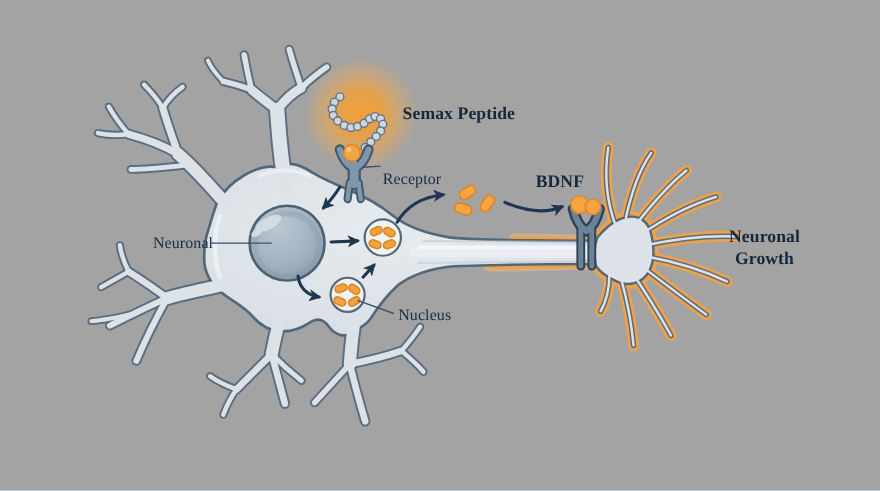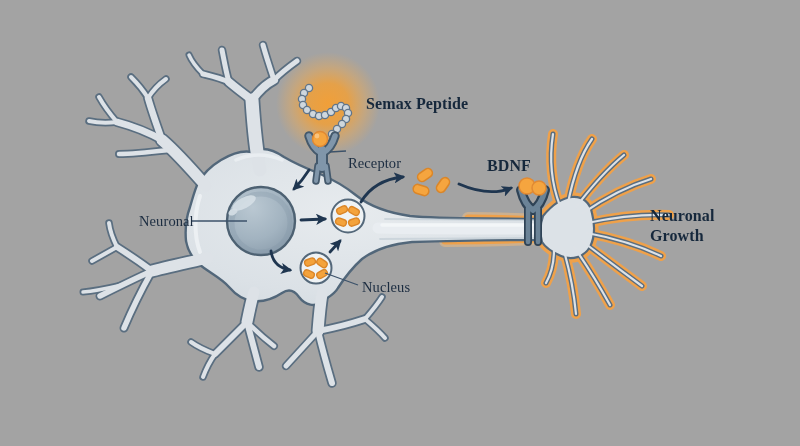--- a/index.html
+++ b/index.html
@@ -6,21 +6,21 @@
   .stage{
     position:relative;width:800px;height:446px;overflow:hidden;
     background:#a3a3a3;font-family:Liberation Serif, serif;
   }
   .stage svg{position:absolute;left:0;top:0;}
   .lbl{
     position:absolute;color:#1b2c40;white-space:nowrap;
     font-size:14.5px;line-height:1.15;letter-spacing:.1px;
   }
   .lbl.bold{font-weight:700;font-size:16px;color:#16283c;}
-  .lbl.wrap{white-space:normal;line-height:1.25;}
+  .lbl.wrap{white-space:normal;text-align:center;line-height:1.25;}
 </style>
 </head>
 <body>
 
 <div class="stage">
 <svg width="800" height="446" viewBox="0 0 800 446">
   <defs>
     <radialGradient id="glowGrad" cx="50%" cy="50%" r="50%">
       <stop offset="0%" stop-color="#f59f33" stop-opacity="0.95"></stop>
       <stop offset="40%" stop-color="#f5a033" stop-opacity="0.8"></stop>

